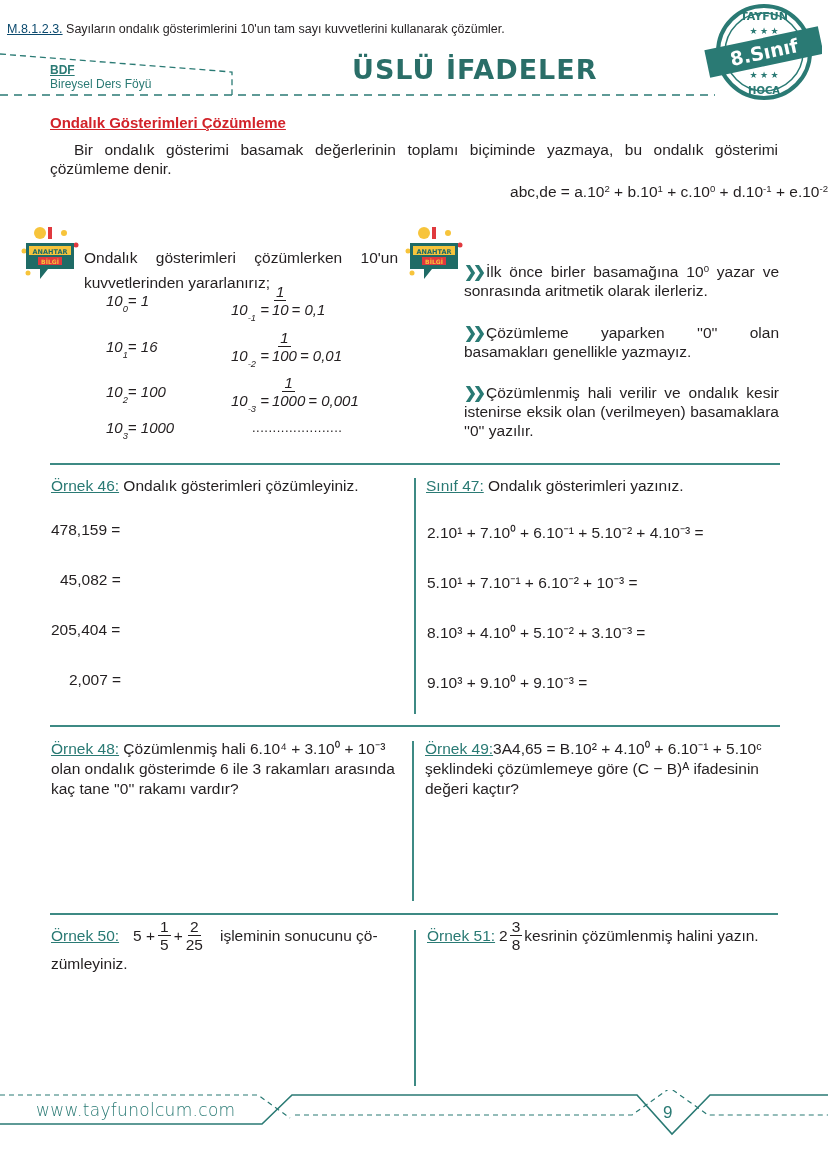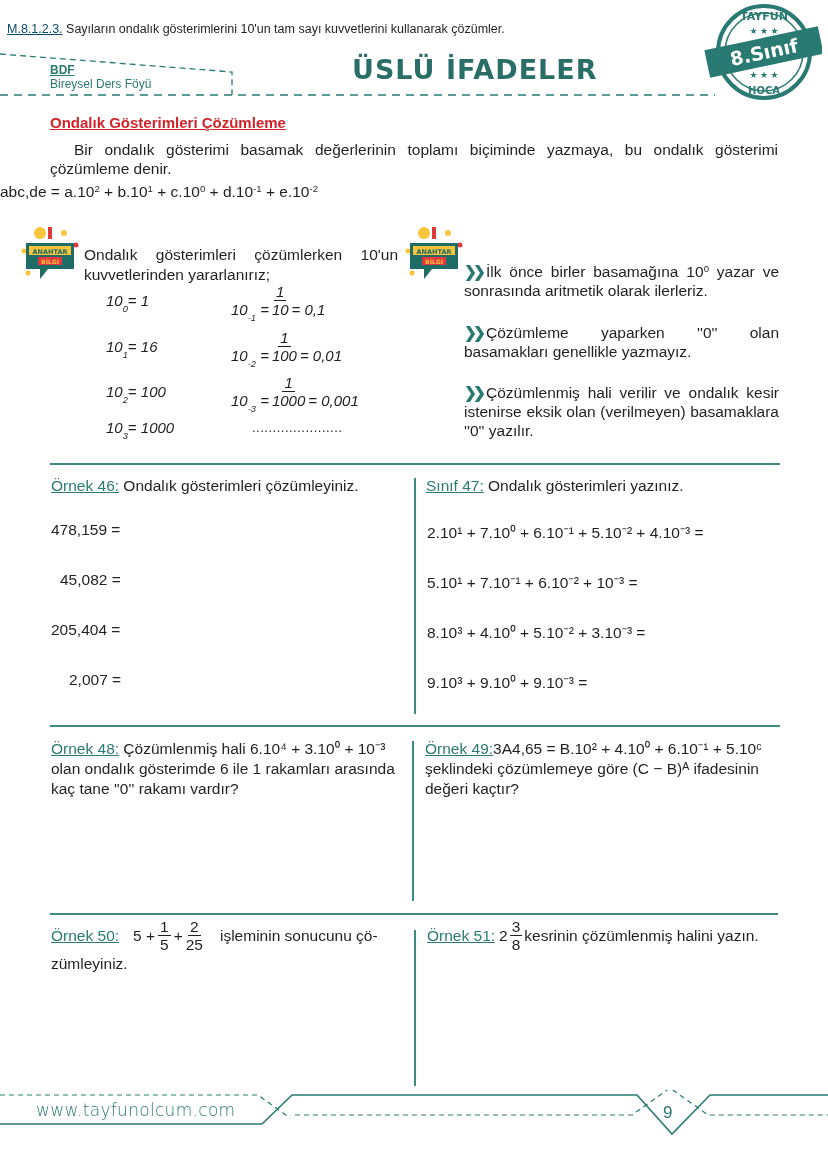--- a/index.html
+++ b/index.html
@@ -14,25 +14,25 @@
   #objective { left: 7px; top: 22px; font-size: 12.5px; color: #231f20; white-space: nowrap; }
   #objective .code { color: #0c4a6e; text-decoration: underline; }
   #bdf { left: 50px; top: 63px; font-size: 12px; line-height: 14px; color: #2a7a74; }
   #bdf .b { font-weight: bold; text-decoration: underline; }
   #title { left: 352px; top: 54px; font-family: "DejaVu Sans", sans-serif; font-weight: bold; font-size: 27px; color: #2a6e68; letter-spacing: 1px; }
   .stamp { left: 700px; top: 2px; width: 122px; height: 100px; }
 
   
   #sec-title { left: 50px; top: 114px; font-size: 15px; font-weight: bold; color: #d2232a; text-decoration: underline; font-family: "Liberation Sans", sans-serif; }
   #intro { left: 50px; top: 140px; width: 728px; font-size: 15.5px; line-height: 19px; text-align: justify; text-indent: 24px; }
-  #formula { left: 0; width: 828px; top: 183px; text-align: left; font-size: 15.5px; }
+  #formula { left: 0; width: 828px; top: 183px; text-align: right; font-size: 15.5px; }
 
   
   .badge { width: 62px; height: 58px; }
-  #keyleft-text { left: 84px; top: 245px; width: 314px; font-size: 15.5px; line-height: 20px; text-align: justify; }
+  #keyleft-text { left: 84px; top: 245px; width: 314px; font-size: 15.5px; line-height: 25px; text-align: justify; }
   .powrow { position: absolute; font-size: 15px; display: flex; align-items: flex-end; font-style: italic; }
   .frac { display: inline-flex; flex-direction: column; align-items: center; margin: 0 3px; vertical-align: middle; }
   .frac .n { border-bottom: 1px solid #231f20; padding: 0 2px; line-height: 17px; }
   .frac .d { line-height: 17px; }
   .bullet { font-size: 15.5px; line-height: 19px; text-align: justify; margin-top: 17px; }
   .chev { color: #2a7a74; font-weight: bold; letter-spacing: -4px; margin-right: 4px; }
 
   
   .hline { position: absolute; height: 2px; background: #3e8a84; }
   .vline { position: absolute; width: 2px; background: #3e8a84; }
@@ -158,21 +158,21 @@
 
 <div class="q" style="left:426px;top:476px"><span class="lab">Sınıf 47:</span><span> Ondalık gösterimleri yazınız.</span></div>
 <div class="eq" style="left:427px;top:521px">2.10¹ + 7.10⁰ + 6.10⁻¹ + 5.10⁻² + 4.10⁻³ =</div>
 <div class="eq" style="left:427px;top:571px">5.10¹ + 7.10⁻¹ + 6.10⁻² + 10⁻³ =</div>
 <div class="eq" style="left:427px;top:621px">8.10³ + 4.10⁰ + 5.10⁻² + 3.10⁻³ =</div>
 <div class="eq" style="left:427px;top:671px">9.10³ + 9.10⁰ + 9.10⁻³ =</div>
 
 <div class="hline" style="left:50px;top:725px;width:730px"></div>
 <div class="vline" style="left:412px;top:741px;height:160px"></div>
 
-<div class="q" style="left:51px;top:739px;width:356px"><span class="lab">Örnek 48:</span><span> Çözümlenmiş hali 6.10⁴ + 3.10⁰ + 10⁻³</span> <span>olan ondalık gösterimde 6 ile 1 rakamları arasında kaç tane ''0'' rakamı vardır?</span></div>
+<div class="q" style="left:51px;top:739px;width:356px"><span class="lab">Örnek 48:</span><span> Çözümlenmiş hali 6.10⁴ + 3.10⁰ + 10⁻³</span> <span>olan ondalık gösterimde 6 ile 3 rakamları arasında kaç tane ''0'' rakamı vardır?</span></div>
 
 <div class="q" style="left:425px;top:739px;width:356px"><span class="lab">Örnek 49:</span><span>3A4,65 = B.10² + 4.10⁰ + 6.10⁻¹ + 5.10ᶜ</span> <span>şeklindeki çözümlemeye göre (C − B)ᴬ ifadesinin değeri kaçtır?</span></div>
 
 <div class="hline" style="left:50px;top:913px;width:728px"></div>
 <div class="vline" style="left:414px;top:930px;height:156px"></div>
 
 <div class="q" style="left:51px;top:918px;display:flex;align-items:center;white-space:nowrap">
   <span class="lab">Örnek 50:</span>
   <span style="margin-left:14px">5 +</span>
   <span class="frac">

